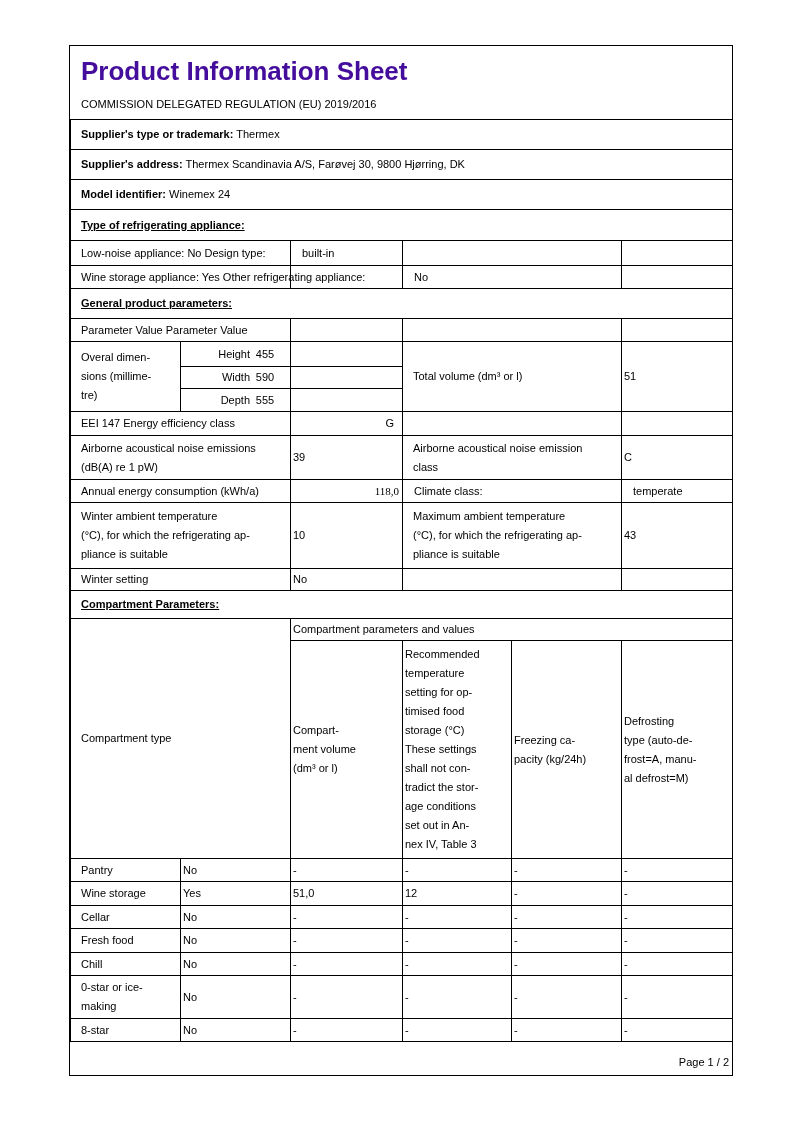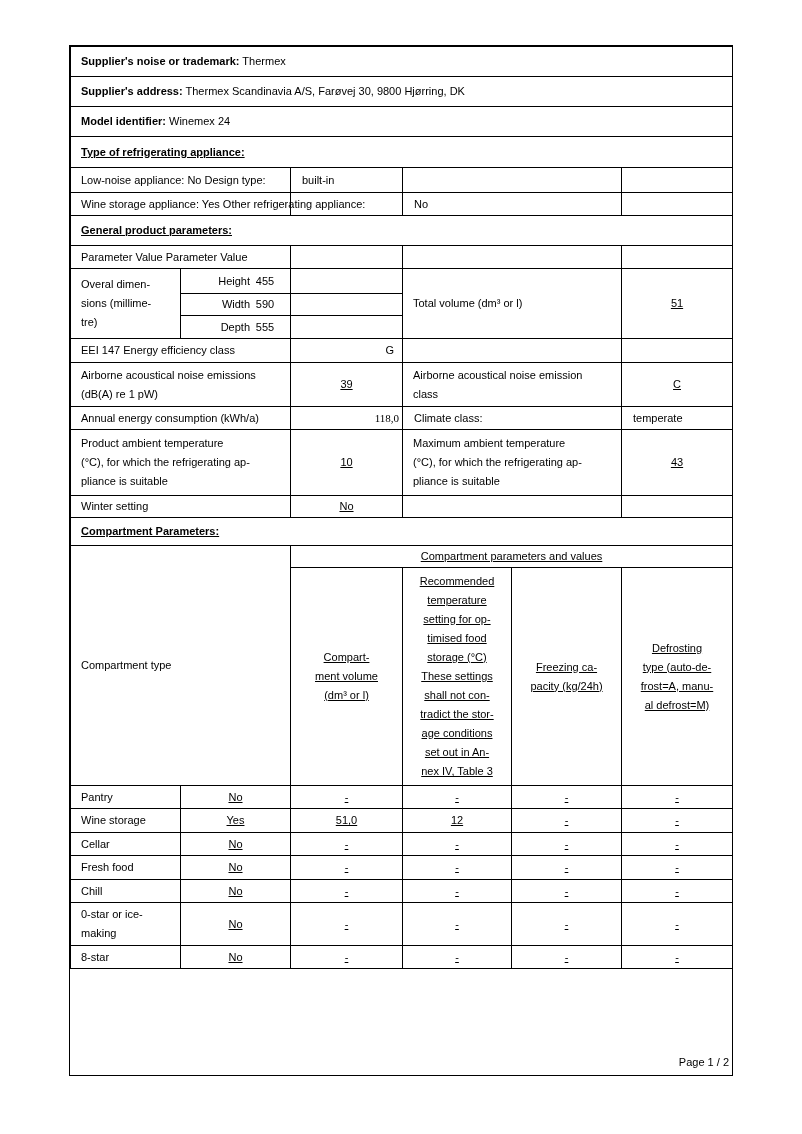--- a/index.html
+++ b/index.html
@@ -16,48 +16,52 @@
   .title { font-size:26px; font-weight:bold; line-height:32px; }
   .reg { font-size:11px; margin-top:11px; }
   table.info { border-collapse:collapse; table-layout:fixed; width:662px; }
   td {
     border:1px solid #000; font-size:11px; line-height:19px;
     padding:1px 10px; vertical-align:middle; overflow:visible;
   }
   .b { font-weight:bold;text-decoration:underline; }
   .pre { white-space:pre-line; }
   .nowrap { white-space:nowrap; }
-  .c { text-align:center; padding:1px 2px;text-decoration:underline; }
+  .c { text-align:left; padding:1px 2px; }
   .r { text-align:right; }
   .pr8 { padding-right:8px; }
   .pr3 { padding-right:3px;font-family:Liberation Serif, serif; }
   .tight { padding-left:11px; }
   .dim { text-align:right; padding-right:10px; }
   .dimval { display:inline-block; width:30px; text-align:center; }
   .footer { position:absolute; right:3px; bottom:7px; font-size:11px;text-align:right; }
 </style>
 </head>
 <body>
 
 <div class="sheet">
 
+  <div class="head">
+    <div class="title" style="color: rgb(69, 13, 156);">Product Information Sheet</div>
+    <div class="reg">COMMISSION DELEGATED REGULATION (EU) 2019/2016</div>
+  </div>
 
   <table class="info">
     <colgroup>
       <col style="width:110px">
         <col style="width:110px">
         <col style="width:112px">
       <col style="width:109px">
         <col style="width:110px">
         <col style="width:111px">
     </colgroup>
 
     <tbody>
         <tr style="height:30px">
-      <td colspan="6"><b>Supplier's noise or trademark:</b> <span>Thermex</span></td>
+      <td colspan="6"><b>Supplier's type or trademark:</b> <span>Thermex</span></td>
     </tr>
 
     <tr style="height:30px">
       <td colspan="6"><b>Supplier's address:</b> <span>Thermex Scandinavia A/S, Farøvej 30, 9800 Hjørring, DK</span></td>
     </tr>
 
     <tr style="height:30px">
       <td colspan="6"><b>Model identifier:</b> <span>Winemex 24</span></td>
     </tr>
 
@@ -125,21 +129,21 @@
     </tr>
 
     <tr style="height:23px">
       <td colspan="2">Annual energy consumption (kWh/a)</td>
       <td class="r pr3">118,0</td>
       <td colspan="2" class="tight">Climate class:</td>
       <td class="tight">temperate</td>
     </tr>
 
     <tr style="height:66px">
-      <td colspan="2" class="pre">Product ambient temperature
+      <td colspan="2" class="pre">Winter ambient temperature
 (°C), for which the refrigerating ap-
 pliance is suitable</td>
       <td class="c">10</td>
       <td colspan="2" class="pre">Maximum ambient temperature
 (°C), for which the refrigerating ap-
 pliance is suitable</td>
       <td class="c">43</td>
     </tr>
 
     <tr style="height:22px">

